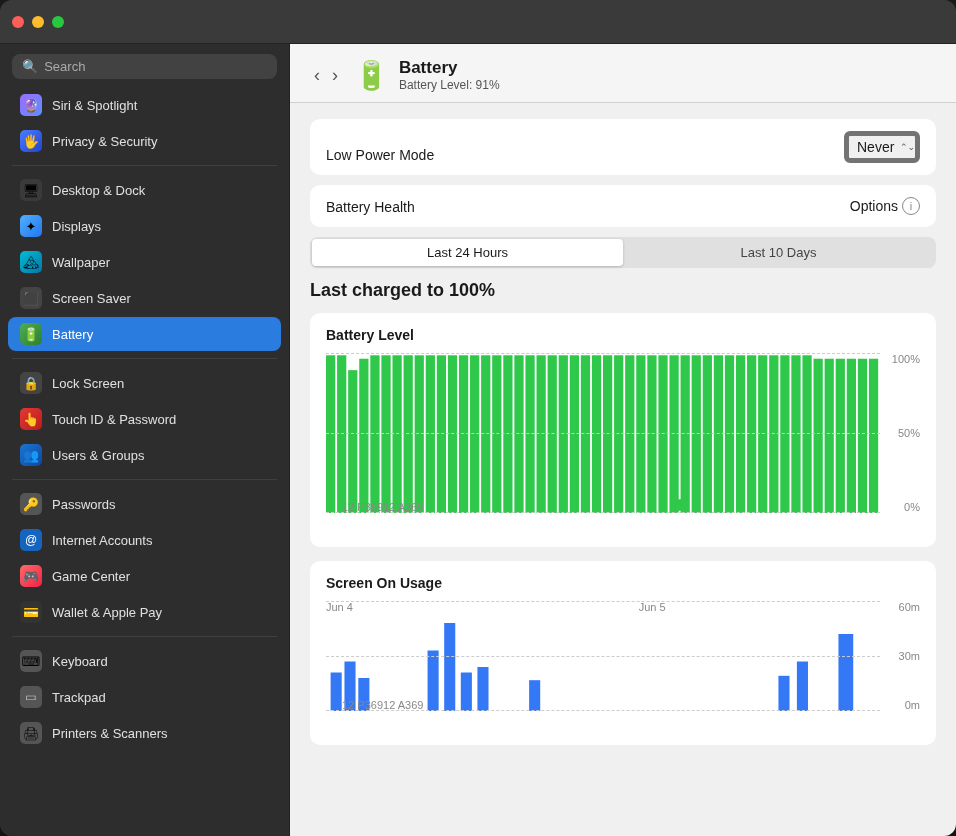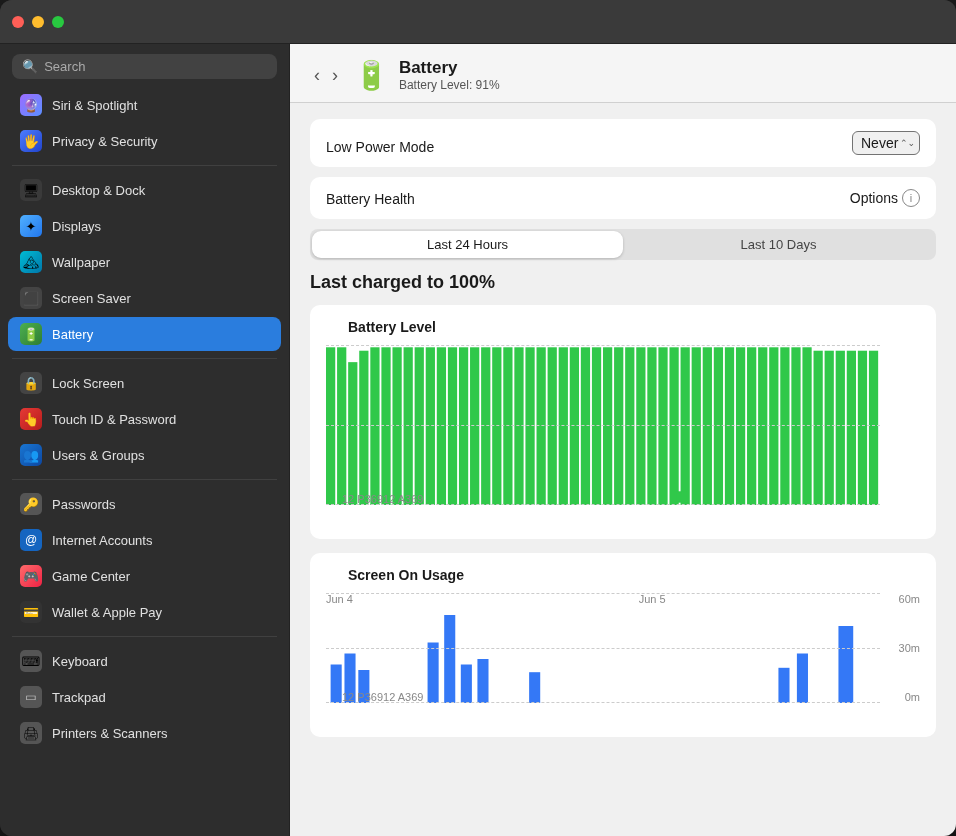--- a/index.html
+++ b/index.html
@@ -203,21 +203,21 @@
       background: #e0e0e0;
       border-radius: 8px;
       padding: 2px;
       margin-bottom: 12px;
     }
     .segment-btn {
       flex: 1;
       padding: 6px 13px;
       border: none;
       background: none;
-      border-radius: 9px;
+      border-radius: 4px;
       cursor: pointer;
       font-size: 13px;
       color: #444;
     }
     .segment-btn.active {
       background: #fff;
       color: #1a1a1a;
       box-shadow: 0 1px 3px rgba(0,0,0,0.2);
     }
     .charge-info {
@@ -237,21 +237,20 @@
       background: #fff;
       border-radius: 10px;
       padding: 14px 16px;
       margin-bottom: 14px;
     }
     .chart-title {
       font-size: 14px;
       font-weight: 700;
       color: #1a1a1a;
       margin-bottom: 10px;
-      margin-left: 22px;
     }
     .chart-container {
       position: relative;
       height: 180px;
     }
     .chart-y-labels {
       position: absolute;
       right: 0;
       top: 0;
       height: 100%;
@@ -328,21 +327,21 @@
       background: none;
       display: flex;
       align-items: center;
       justify-content: center;
       font-size: 13px;
       cursor: pointer;
       color: #555;
     }
     .select-control {
       background: #f0f0f0;
-      border: 1px solid #737373;
+      border: 5px solid #737373;
       border-radius: 6px;
       padding: 3px 20px 3px 8px;
       font-size: 14px;
       color: #1a1a1a;
       appearance: none;
       cursor: pointer;
       position: relative;
     }
     .select-wrapper {
       position: relative;
@@ -530,20 +529,25 @@
         </div>
 
         <div class="charge-info">
           <h3>Last charged to 100%</h3>
         </div>
 
         <div class="chart-section">
           <div class="chart-title">Battery Level</div>
           <div class="chart-container">
 
+            <div class="chart-y-labels">
+              <span class="chart-y-label">100%</span>
+              <span class="chart-y-label">50%</span>
+              <span class="chart-y-label">0%</span>
+            </div>
 
             <div class="chart-area">
               <div class="grid-lines">
                 <div class="grid-line"></div>
                 <div class="grid-line"></div>
                 <div class="grid-line"></div>
               </div>
               <svg width="100%" height="100%" viewBox="0 0 600 140" preserveAspectRatio="none">
 
                 <g fill="#30c84a">

